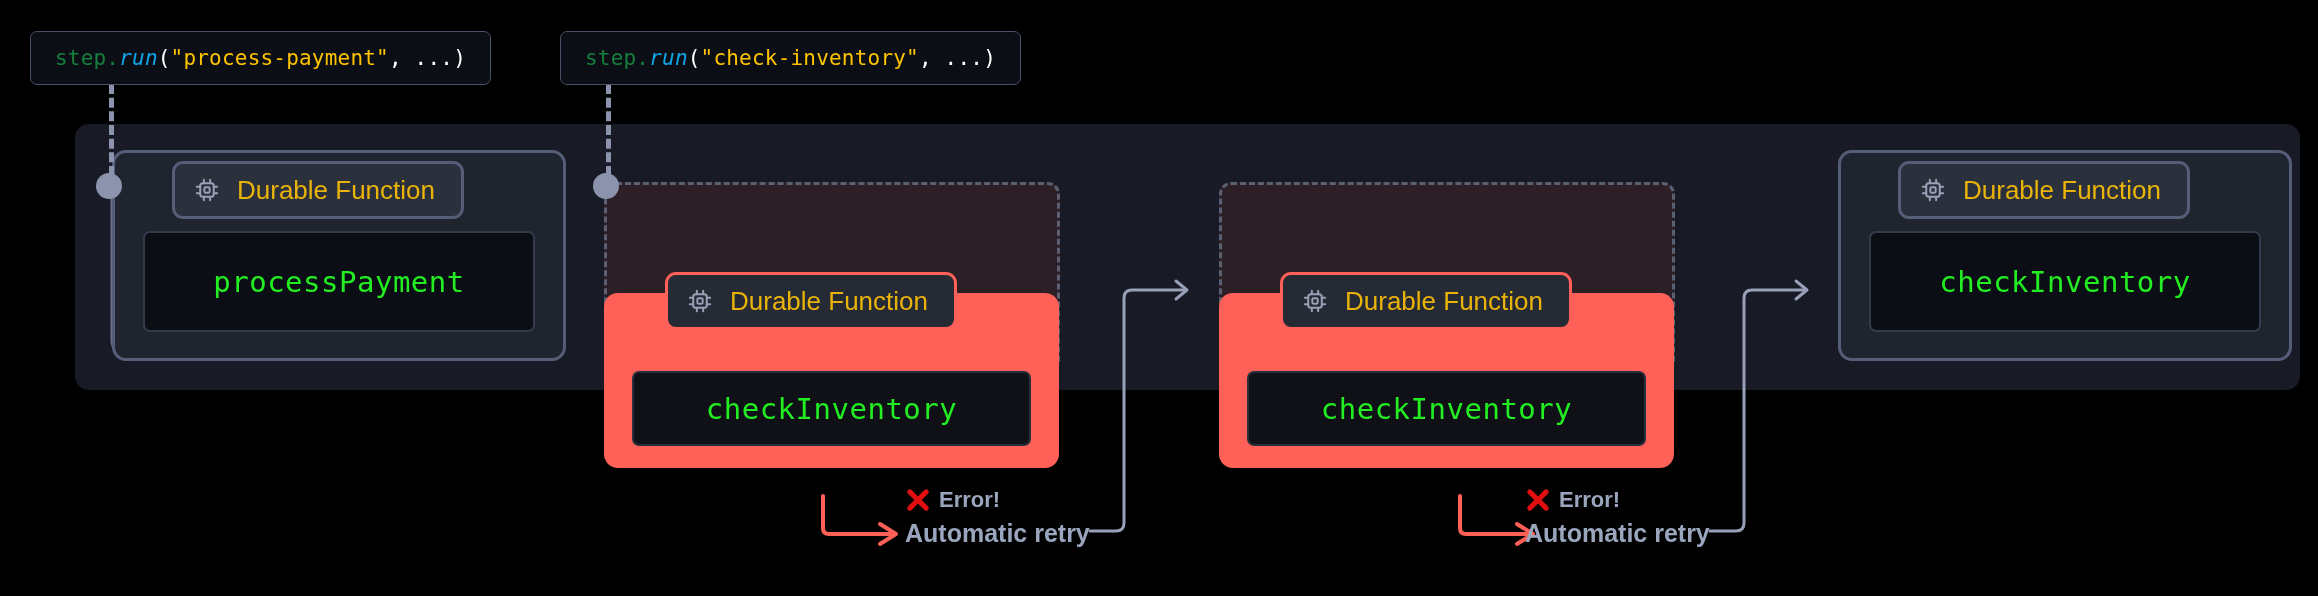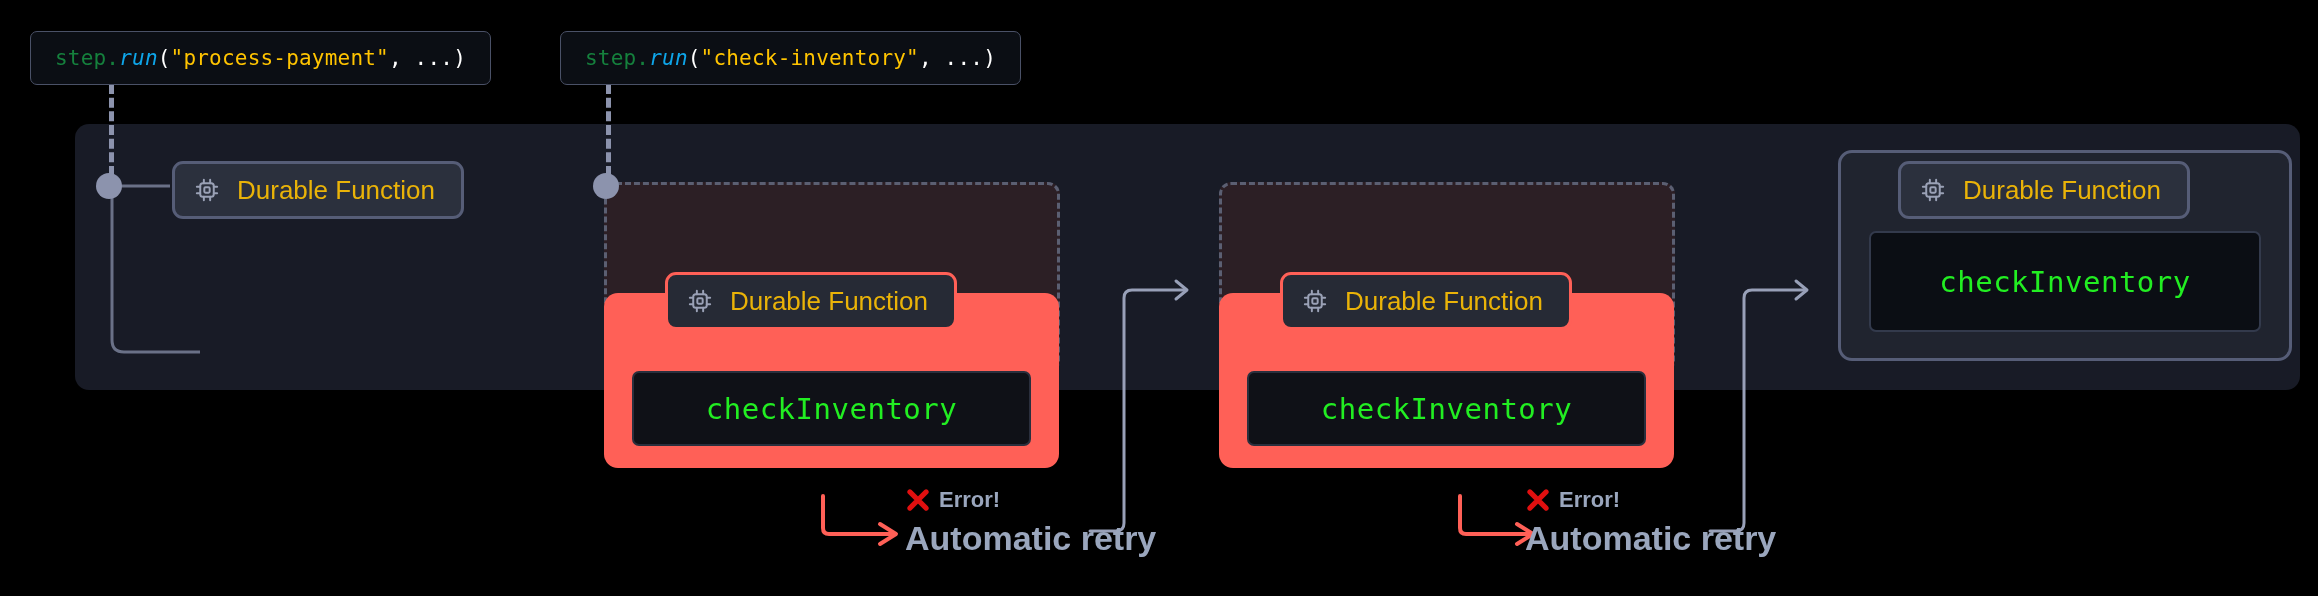--- a/index.html
+++ b/index.html
@@ -113,21 +113,21 @@
     display:flex;align-items:center;justify-content:center;
   }
 
   
   .errblock{position:absolute;z-index:45;}
   .errline1{
     display:flex;align-items:center;gap:8px;
     font-size:22px;font-weight:bold;color:#9aa6bd;white-space:nowrap;
   }
   .errline2{
-    font-size:34px;font-weight:bold;color:#9aa6bd;white-space:nowrap;
+    font-size:25px;font-weight:bold;color:#9aa6bd;white-space:nowrap;
     margin-top:6px;
   }
   .xmark{width:26px;height:26px;display:block;flex:0 0 auto;}
 
   svg.overlay{position:absolute;left:0;top:0;width:2318px;height:596px;z-index:5;pointer-events:none;}
   svg.overlay-top{z-index:44;}
 </style>
 </head>
 <body>
 
@@ -140,20 +140,25 @@
     <path d="M110 186 L170 186" stroke="#6a7187" stroke-width="3" fill="none"></path>
 
     <path d="M112 186 L112 340 Q112 352 124 352 L200 352" stroke="#6a7187" stroke-width="3" fill="none"></path>
 
     <path d="M612 186 L660 186" stroke="#6a7187" stroke-width="3" fill="none"></path>
   </svg>
 
   <div class="dashline" style="left:109px;top:84px;height:92px;"></div>
   <div class="nodedot" style="left:96px;top:173px;"></div>
 
+  <div class="card-ok" style="left:112px;top:150px;width:448px;height:205px;">
+    <div class="codebox">
+      <span class="codetext">processPayment</span>
+    </div>
+  </div>
 
   <div class="badge" style="left:172px;top:161px;">
     <svg class="cpu-icon" viewBox="0 0 24 24" fill="none" stroke="#9aa1b6" stroke-width="1.7" stroke-linecap="round">
       <rect x="6.2" y="6.2" width="11.6" height="11.6" rx="2.2"></rect>
       <rect x="9.7" y="9.7" width="4.6" height="4.6" rx="1"></rect>
       <path d="M9.3 3.3v2.9M14.7 3.3v2.9M9.3 17.8v2.9M14.7 17.8v2.9"></path>
       <path d="M3.3 9.3h2.9M3.3 14.7h2.9M17.8 9.3h2.9M17.8 14.7h2.9"></path>
     </svg>
     <span class="badge-label">Durable Function</span>
   </div>

